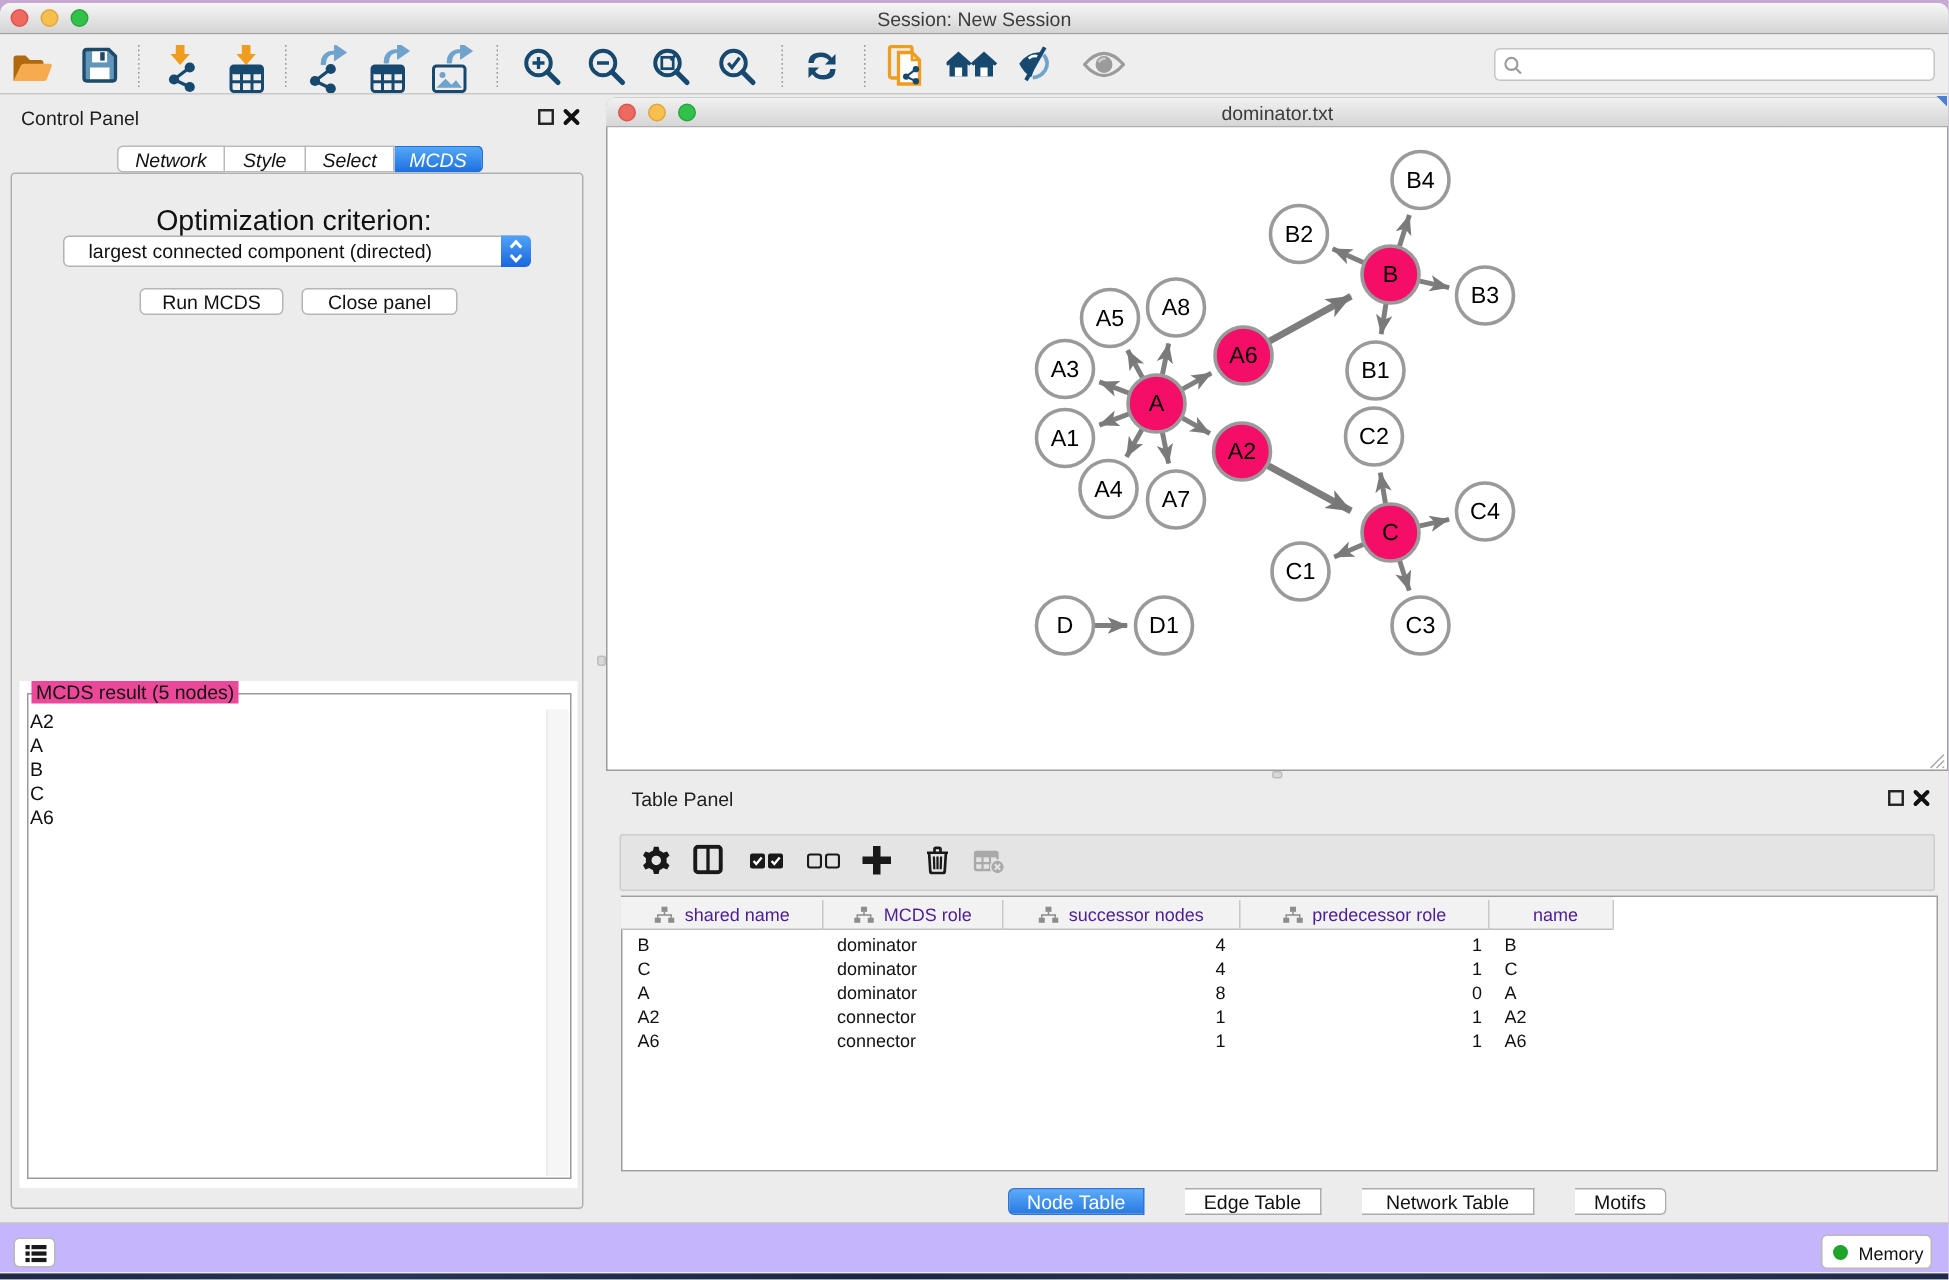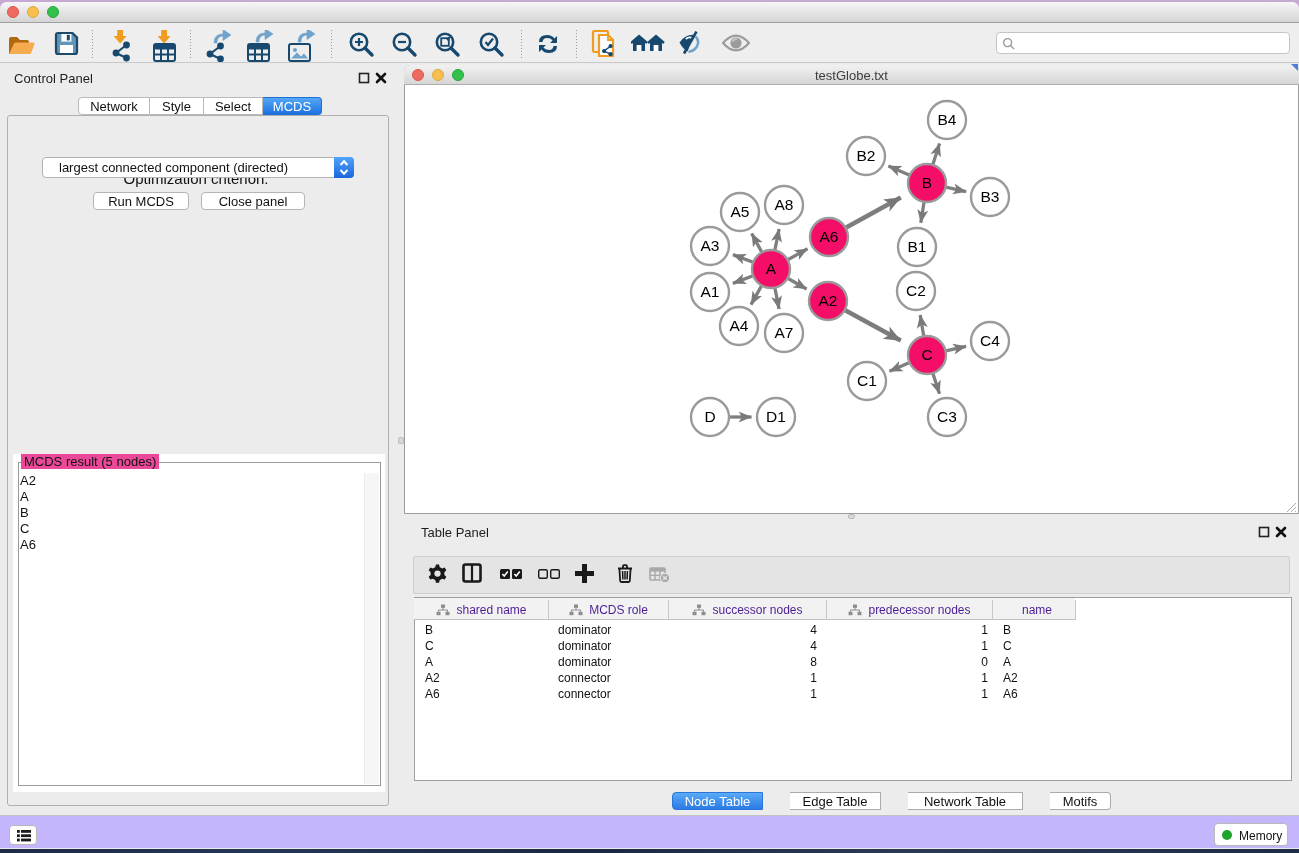--- a/index.html
+++ b/index.html
@@ -9,21 +9,21 @@
 #chrome { position:absolute; left:0; top:2px; width:1299px; height:847px; background:#ececec; border-radius:7px 7px 0 0; }
 #titlebar { position:absolute; left:0; top:2px; width:1299px; height:21px; border-radius:7px 7px 0 0;
   background:linear-gradient(#f6f6f6,#d4d4d4); border-bottom:1px solid #9f9f9f; }
 .ttl { position:absolute; left:0; right:0; text-align:center; font-size:13px; color:#3c3c3c; }
 .tl { position:absolute; width:12px; height:12px; border-radius:50%; }
 #toolbar { position:absolute; left:0; top:23px; width:1299px; height:40px; background:#eeeeee; border-bottom:1px solid #c9c9c9; }
 .sep { position:absolute; top:30px; height:28px; width:1px; background-image:linear-gradient(#9a9a9a 1px, transparent 1px); background-size:1px 3px; }
 #search { position:absolute; left:996px; top:32px; width:294px; height:22px; background:#fff; border:1px solid #c4c4c4; border-radius:4px; }
 #cpbody { position:absolute; left:7px; top:115px; width:382px; height:691px; border:1px solid #b0b0b0; border-radius:3px; background:#ececec; }
 .ptitle { position:absolute; font-size:13px; color:#1e1e1e; }
-.tabrow { position:absolute; display:flex; }
+.tabrow { position:absolute; display:flex;font-style:italic; }
 .tab { height:18px; font-size:13px; color:#111; background:#fff; border:1px solid #b9b9b9; border-left:none;
   display:flex; align-items:center; justify-content:center; }
 .tab.first { border-left:1px solid #b9b9b9; border-radius:4px 0 0 4px; }
 .tab.last { border-radius:0 4px 4px 0; }
 .tab.sel { background:linear-gradient(#55a7f7,#1e72e0); color:#fff; border-color:#1e6fd8; }
 .btn { position:absolute; height:18px; background:#fff; border:1px solid #b5b5b5; border-radius:4px;
   font-size:13px; color:#111; display:flex; align-items:center; justify-content:center; }
 #dd { position:absolute; left:42px; top:157px; width:312px; height:21px; background:#fff; border:1px solid #b2b2b2; border-radius:4px; font-size:13px; color:#111; }
 #dd .stepper { position:absolute; right:-1px; top:-1px; width:20px; height:21px; border-radius:0 4px 4px 0; background:linear-gradient(#50a4f9,#1a66dd); }
 #resultbox { position:absolute; left:13px; top:454px; width:372px; height:338px; background:#fff; }
@@ -53,20 +53,21 @@
   background:linear-gradient(90deg,#1c2a46,#243754 20%,#1a2742 45%,#2a3a55 70%,#1d2b47 100%); }
 .grip { position:absolute; background:#d8d8d8; border:1px solid #bdbdbd; border-radius:2px; }
 </style>
 </head>
 <body>
 <div id="chrome"></div>
 <div id="titlebar">
   <div class="tl" style="left:7px; top:4px; background:#ee6a61; border:0.5px solid #d8554e;"></div>
   <div class="tl" style="left:26.5px; top:4px; background:#f6bf4f; border:0.5px solid #dfa73c;"></div>
   <div class="tl" style="left:47px; top:4px; background:#32c14b; border:0.5px solid #2aa53e;"></div>
+  <div class="ttl" style="top:3px;">Session: New Session</div>
 </div>
 <div id="toolbar"></div>
 <svg class="abs" style="left:7px; top:32px;" width="28" height="24" viewBox="0 0 28 24">
     <path d="M2 22 L2 7 Q2 5 4 5 L10 5 L13 8 L20 8 Q22 8 22 10 L22 13 Z" fill="#b1690f"></path>
 <path d="M2 22 L7 11.5 Q7.5 10.5 9 10.5 L26 10.5 Q28 10.5 27.4 12.3 L24.2 21 Q23.8 22 22.2 22 Z" fill="#f6ab4e"></path>
   </svg>
 <svg class="abs" style="left:54px; top:31px;" width="25" height="25" viewBox="0 0 25 25">
     <path d="M2 4 Q2 2 4 2 L18.5 2 L23 6.5 L23 21 Q23 23 21 23 L4 23 Q2 23 2 21 Z" fill="#6096ba"></path>
 <rect x="7.4" y="2.6" width="10" height="8" fill="#fff"></rect>
     <rect x="12.8" y="3.8" width="3" height="5.6" fill="#1d4a68"></rect>
@@ -199,21 +200,21 @@
 <svg class="abs" style="left:375px; top:72px;" width="12" height="12" viewBox="0 0 12 12">
     <path d="M2 2 L10 10 M10 2 L2 10" stroke="#111" stroke-width="2.6" stroke-linecap="round"></path>
   </svg>
 <div id="cpbody"></div>
 <div class="tabrow" style="left:78px; top:97px;">
   <div class="tab first" style="width:72px;">Network</div>
   <div class="tab" style="width:54px;">Style</div>
   <div class="tab" style="width:59px;">Select</div>
   <div class="tab last sel" style="width:59px;">MCDS</div>
 </div>
-<div class="abs" style="left:0px; top:137px; width:392px; text-align:center; font-size:15px; color:#111;margin-top:33px;">Optimization criterion:</div>
+<div class="abs" style="left:0px; top:137px; width:392px; text-align:center; font-size:19px; color:#111;">Optimization criterion:</div>
 <div id="dd">
   <div style="position:absolute; left:16px; top:2px;">largest connected component (directed)</div>
   <div class="stepper"><svg width="20" height="21" viewBox="0 0 20 21">
         <path d="M6.5 8 L10 4.2 L13.5 8" fill="none" stroke="#fff" stroke-width="2"></path>
         <path d="M6.5 13 L10 16.8 L13.5 13" fill="none" stroke="#fff" stroke-width="2"></path>
       </svg></div>
 </div>
 <div class="btn" style="left:93px; top:192px; width:96px;">Run MCDS</div>
 <div class="btn" style="left:201px; top:192px; width:104px;">Close panel</div>
 <div id="resultbox">
@@ -242,21 +243,21 @@
       </svg>
     <div style="position:absolute; left:24px; top:5px; font-size:12px; color:#111;">Memory</div>
   </div>
 </div>
 
 <div id="netwin"></div>
 <div id="nettitle">
   <div class="tl" style="left:8px; top:3.5px; background:#ee6a61; border:0.5px solid #d8554e;"></div>
   <div class="tl" style="left:27.5px; top:3.5px; background:#f6bf4f; border:0.5px solid #dfa73c;"></div>
   <div class="tl" style="left:47.5px; top:3.5px; background:#32c14b; border:0.5px solid #2aa53e;"></div>
-  <div class="ttl" style="top:2.5px;">testGlobe.txt</div>
+  <div class="ttl" style="top:2.5px;">dominator.txt</div>
 </div>
 <svg id="graph" class="abs" style="left:405px; top:85px;" width="893" height="427" viewBox="0 0 893 427">
   <defs>
     <marker id="ar" markerWidth="15" markerHeight="13" refX="13" refY="6" orient="auto" markerUnits="userSpaceOnUse">
         <path d="M0,0.5 L13.5,6 L0,11.5 L3.4,6 Z" fill="#7a7a7a"></path>
       </marker>
     <marker id="ar2" markerWidth="19" markerHeight="16" refX="16.6" refY="7.5" orient="auto" markerUnits="userSpaceOnUse">
         <path d="M0,0.6 L17.2,7.5 L0,14.4 L4.4,7.5 Z" fill="#777"></path>
       </marker>
   </defs>
@@ -410,21 +411,21 @@
   </div>
 <div class="hcell" style="left:827px; width:166px;">
     <svg width="14" height="12" viewBox="0 0 14 12" style="flex:0 0 auto;">
       <g fill="#8d8d8d">
         <rect x="5" y="0.5" width="4" height="3.4"></rect>
         <rect x="0.5" y="7.8" width="4" height="3.4"></rect>
         <rect x="9.5" y="7.8" width="4" height="3.4"></rect>
       </g>
       <path d="M7 4 L7 6 M2.5 7.8 L2.5 6 L11.5 6 L11.5 7.8" stroke="#8d8d8d" stroke-width="1" fill="none"></path>
     </svg>
-    <span style="margin-left:6px;">predecessor nodes</span>
+    <span style="margin-left:6px;">predecessor role</span>
   </div>
 <div class="hcell" style="left:993px; width:83px;">
     <span style="margin-left:6px;">name</span>
   </div>
 <div class="trow" style="left:425px; top:623px;">B</div>
 <div class="trow" style="left:558px; top:623px;">dominator</div>
 <div class="trow" style="left:669px; top:623px; width:148px; text-align:right;">4</div>
 <div class="trow" style="left:827px; top:623px; width:161px; text-align:right;">1</div>
 <div class="trow" style="left:1003px; top:623px;">B</div>
 <div class="trow" style="left:425px; top:639px;">C</div>

